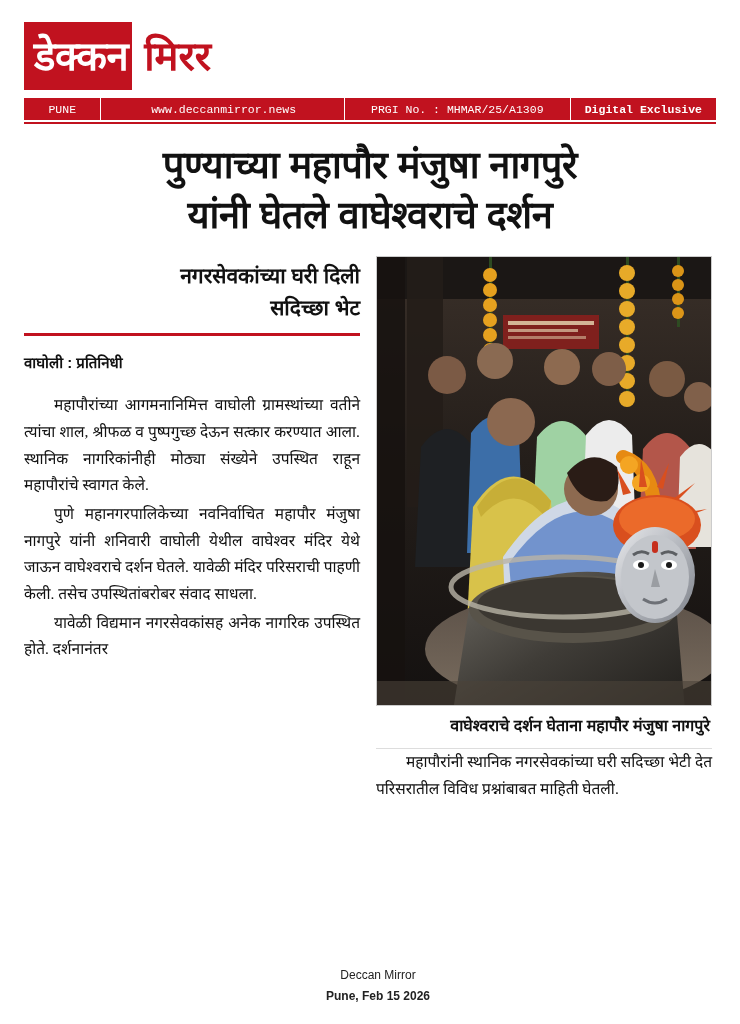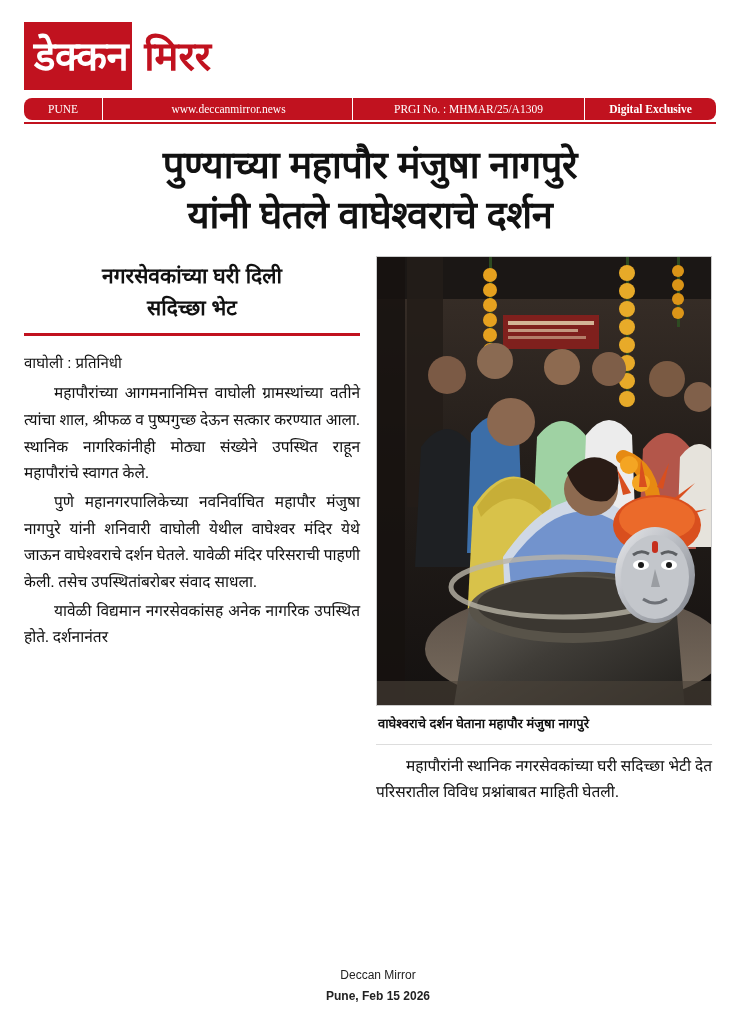--- a/index.html
+++ b/index.html
@@ -43,24 +43,23 @@
     padding-left: 12px;
   }
 
   
   .infobar {
     background: #c1121f;
     color: #ffffff;
     height: 22px;
     display: flex;
     align-items: center;
-    font-family: Liberation Serif, serif;
+    font-family: Liberation Mono, monospace;
     font-size: 11.5px;
     margin-bottom: 2px;
-    border-radius: 8px;
   }
   .infobar .cell {
     padding: 0 14px;
     white-space: nowrap;
     display: flex;
     align-items: center;
     height: 100%;
   }
   .infobar .cell + .cell { border-left: 1px solid #ffffff; }
   .infobar .cell.c1 { width: 78px; justify-content: center; }
@@ -90,36 +89,36 @@
     margin-top: 6px;
   }
   .col-left { width: 336px; }
   .col-right { width: 336px; }
 
   .subhead {
     font-family: "Liberation Sans", sans-serif;
     font-weight: bold;
     font-size: 21px;
     line-height: 1.5;
-    text-align: center;
+    text-align: right;
     color: #111111;
     padding: 4px 0 8px 0;
   }
   .subhead-rule {
     height: 3px;
     background: #c1121f;
     margin: 2px 0 16px 0;
   }
 
   .byline {
     font-family: "Liberation Sans", sans-serif;
-    font-weight: normal;
+    font-weight: bold;
     font-size: 15px;
     color: #111111;
-    margin-bottom: 8px;
+    margin-bottom: 20px;
   }
   .para {
     font-size: 15.5px;
     line-height: 1.72;
     text-align: justify;
     text-justify: inter-word;
     color: #111111;
     text-indent: 30px;
     margin-bottom: 2px;
   }
@@ -131,26 +130,26 @@
     width: 336px;
     height: 450px;
     overflow: hidden;
     background: #2b2622;
     border: 1px solid #cccccc;
   }
   .photo svg { display: block; }
   .caption {
     font-family: "Liberation Sans", sans-serif;
     font-weight: bold;
-    font-size: 13px;
+    font-size: 16px;
     line-height: 1.5;
     color: #111111;
     padding: 8px 2px 10px 2px;
     border-bottom: 1px solid #dddddd;
-    margin-bottom: 8px;
+    text-align: right;
   }
   .col-right .para { font-size: 15.5px; }
 
   
   .footer {
     position: absolute;
     left: 16px;
     right: 0;
     bottom: 18px;
     text-align: center;

